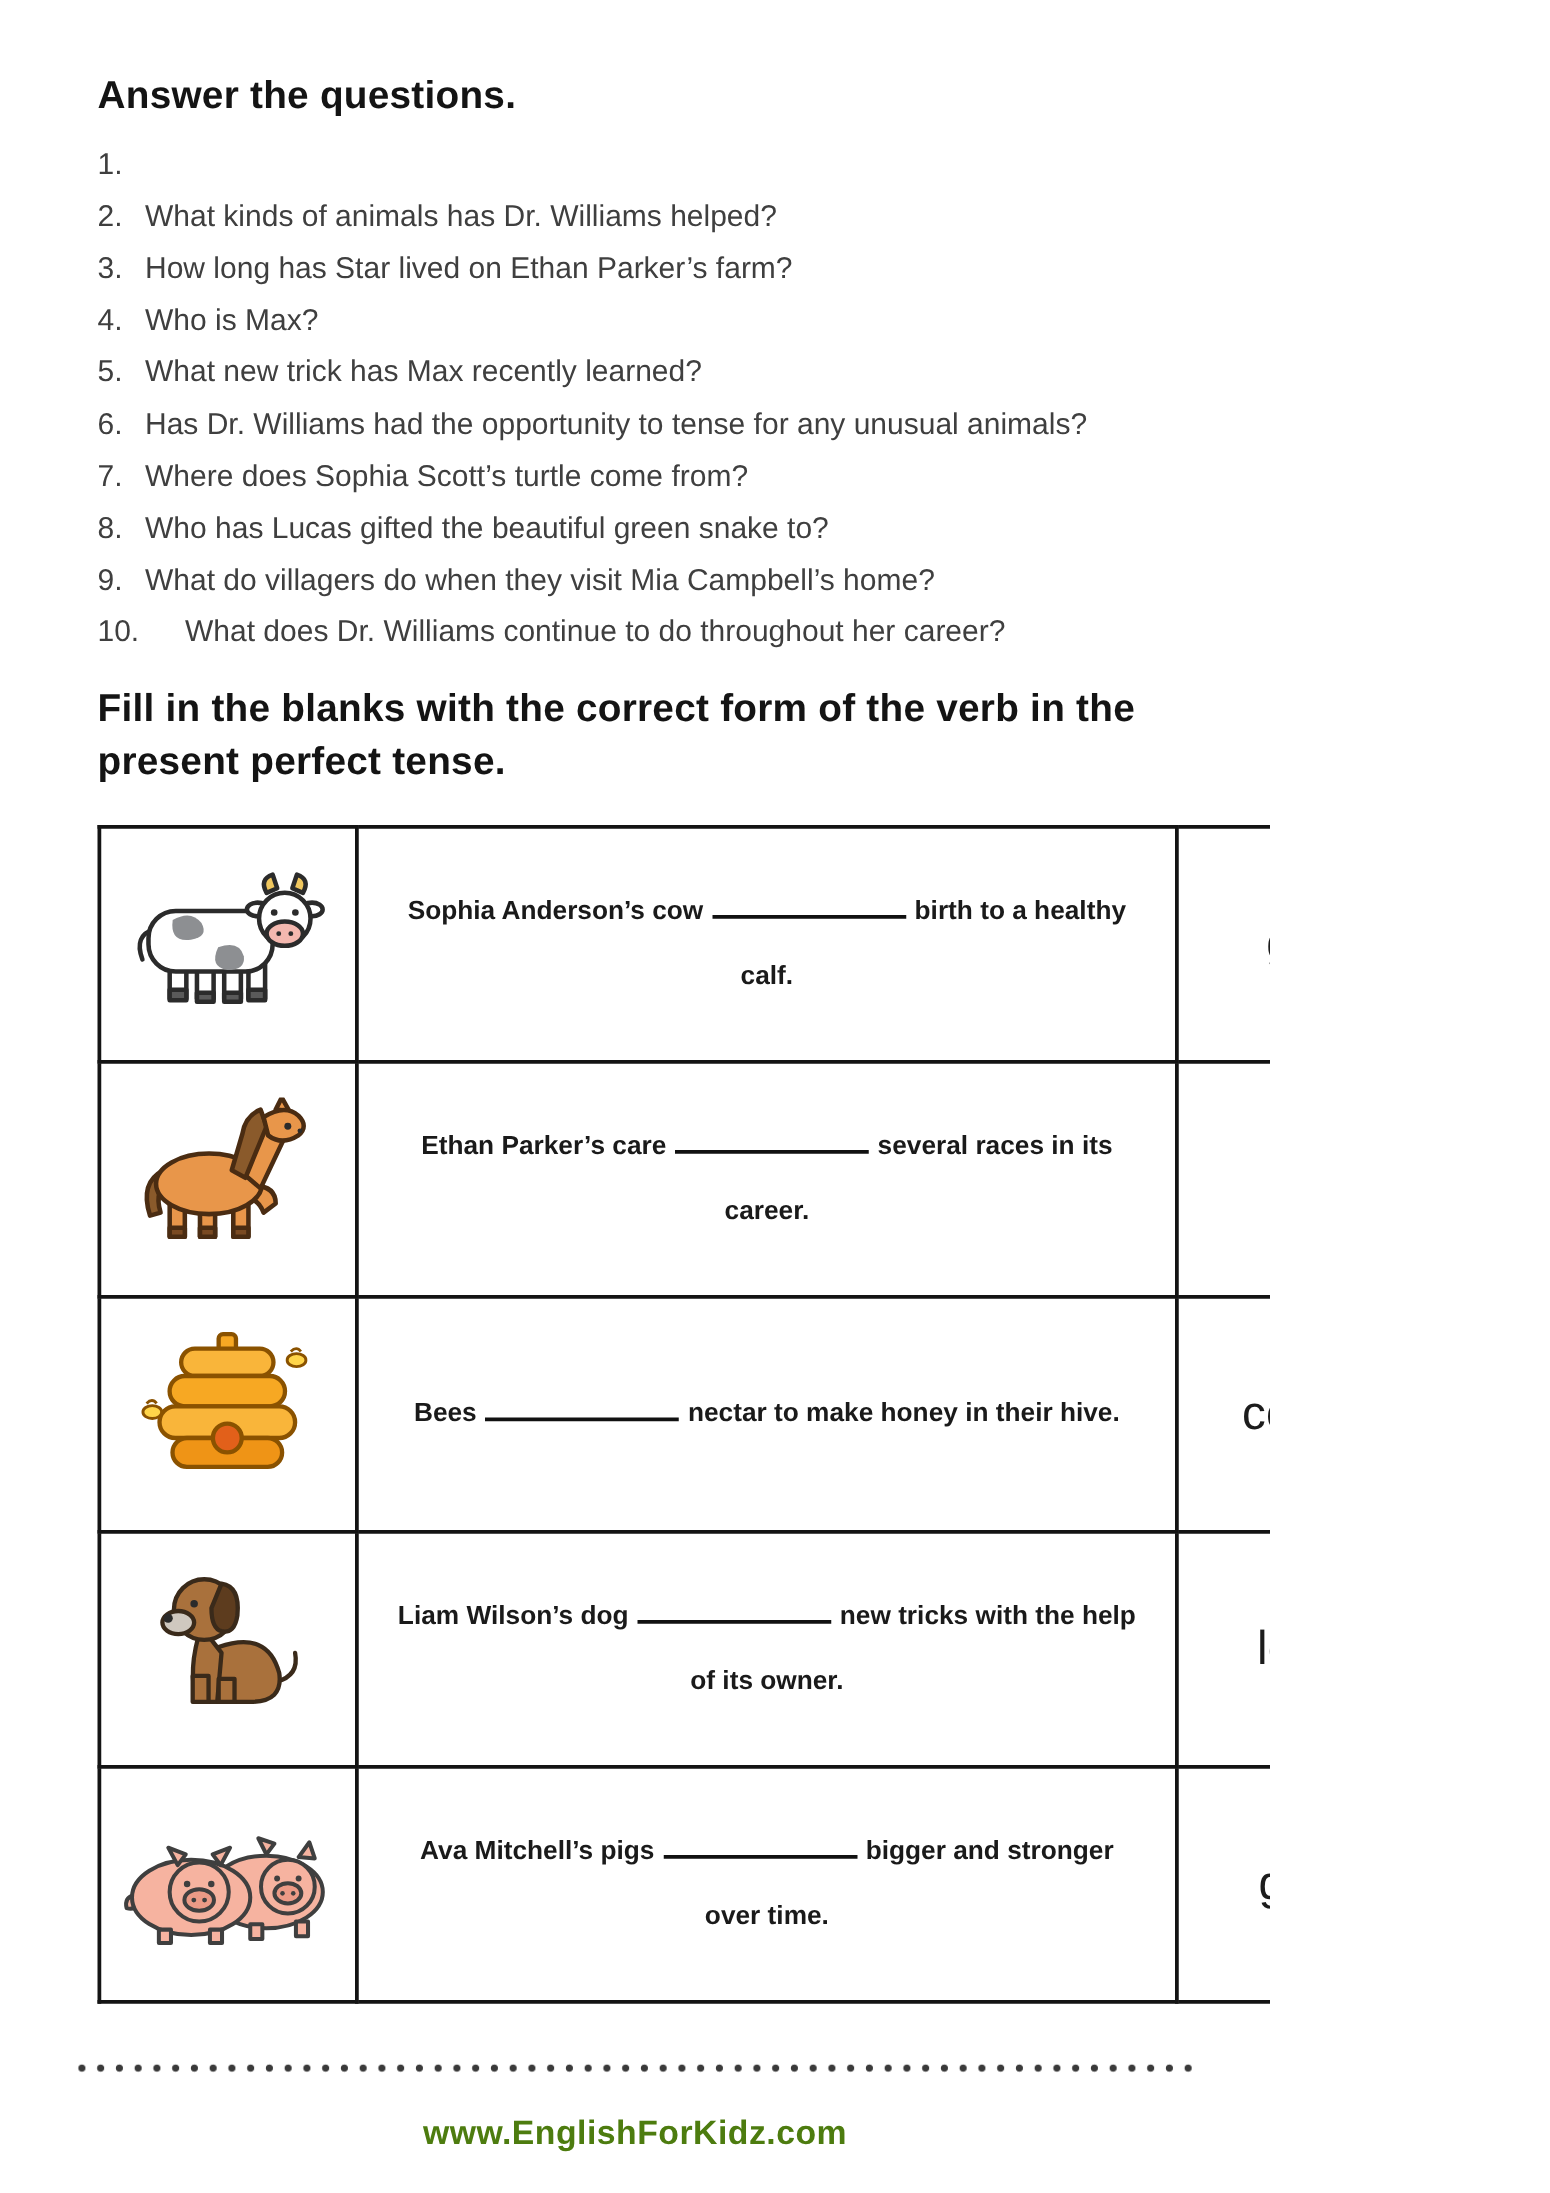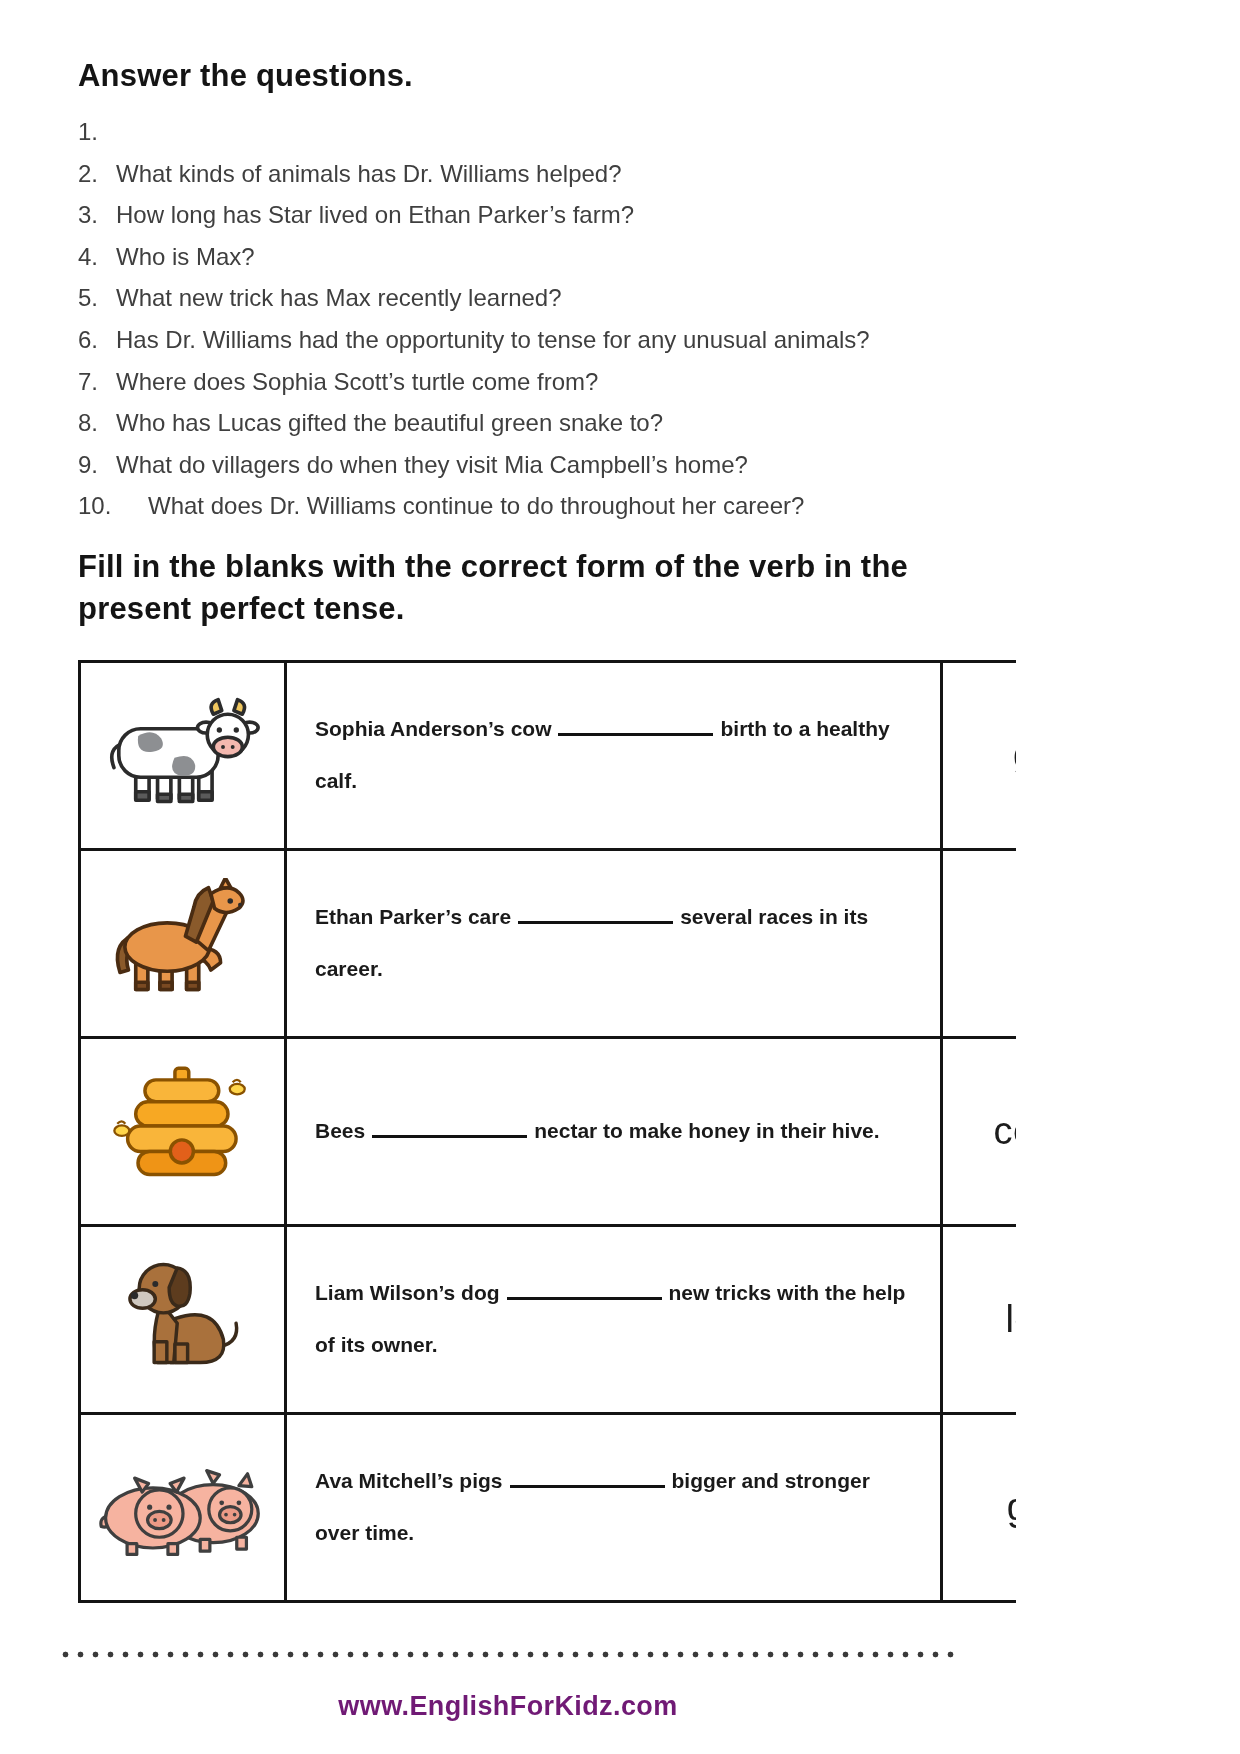--- a/index.html
+++ b/index.html
@@ -42,21 +42,21 @@
   table.fill-table {
     border-collapse: collapse;
     table-layout: fixed;
     width: 1066px;
   }
   table.fill-table td {
     border: 3px solid #141414;
     vertical-align: middle;
   }
   td.img-cell { width: 206px; height: 188px; text-align: center; }
-  td.sentence-cell { width: 656px; padding: 8px 28px; }
+  td.sentence-cell { width: 656px; padding: 8px 28px; text-align: center; }
   td.verb-cell { width: 204px; text-align: center; }
   .sentence {
     font-size: 21px;
     font-weight: bold;
     color: #1a1a1a;
     line-height: 2.5;
   }
   .blank {
     display: inline-block;
     width: 155px;
@@ -82,21 +82,21 @@
     background-repeat: repeat-x;
   }
   .footer-url {
     position: absolute;
     left: 0;
     bottom: 32px;
     width: 100%;
     text-align: center;
     font-size: 27px;
     font-weight: bold;
-    color: #701a75;
+    color: #4d7c0f;
     letter-spacing: 0.4px;
   }
   .icon-wrap { display: inline-block; line-height: 0; }
 </style>
 </head>
 <body>
 
 <div class="page">
 
   <h1 class="h-title">Answer the questions.</h1>

